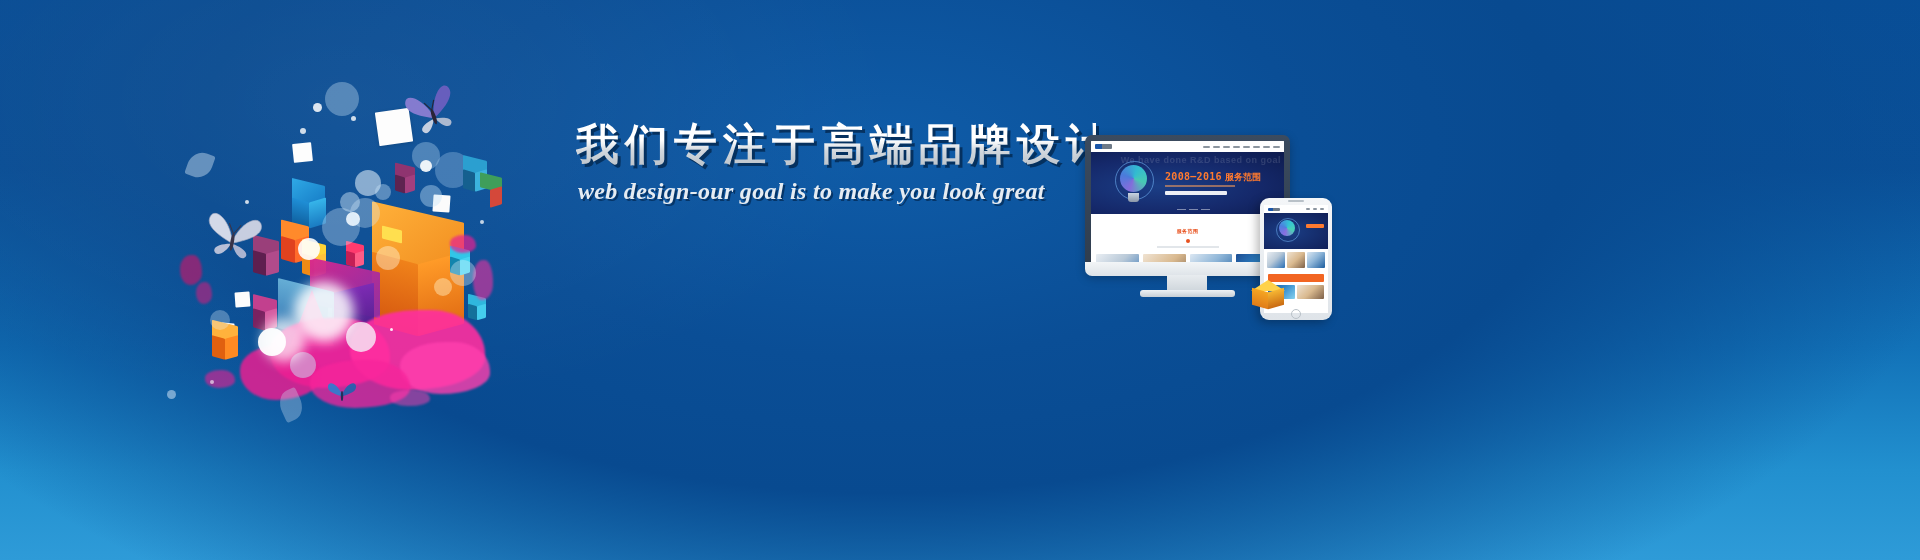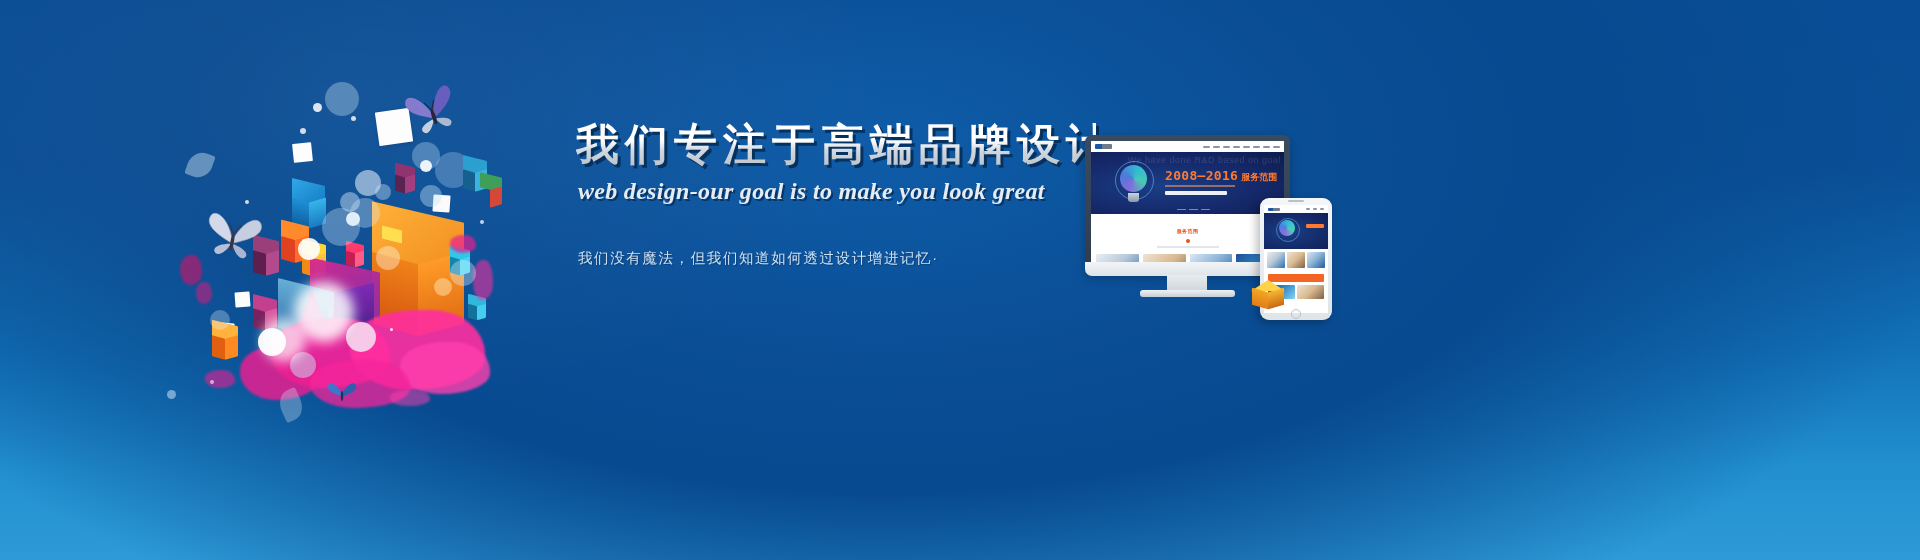--- a/index.html
+++ b/index.html
@@ -78,27 +78,27 @@
   .hero{position:relative;height:62px;
     background:radial-gradient(ellipse at 35% 55%, #1b3e86 0%, #15296b 55%, #0d1b4d 100%);overflow:hidden;}
   .bulb{position:absolute;left:22px;top:9px;width:42px;height:44px;}
   .bulb .globe{position:absolute;left:7px;top:4px;width:27px;height:27px;border-radius:50%;
     background:conic-gradient(from 20deg,#33c2d6,#4ad1b6,#8a6fe0,#4d7fe0,#33c2d6);opacity:.95;}
   .bulb .ring{position:absolute;left:2px;top:0px;width:37px;height:37px;border:1px solid rgba(120,190,255,.55);
     border-radius:50%;}
   .bulb .base{position:absolute;left:15px;top:32px;width:11px;height:9px;
     background:linear-gradient(to bottom,#c9d4e2,#8b97a8);border-radius:0 0 3px 3px;}
   .herotxt{position:absolute;left:74px;top:14px;}
-  .hl-year{font-size:13px;font-weight:700;color:#ff7a2f;letter-spacing:.3px;font-family:"DejaVu Sans Mono",monospace;}
+  .hl-year{font-size:10px;font-weight:700;color:#ff7a2f;letter-spacing:.3px;font-family:"DejaVu Sans Mono",monospace;}
   .hl-cn{font-size:9px;font-weight:700;color:#ff7a2f;margin-left:3px;}
   .hl-sub{display:block;margin-top:1px;width:70px;height:1.5px;background:rgba(255,160,90,.55);}
   .hl-line{display:block;margin-top:4px;width:62px;height:4px;background:rgba(255,255,255,.92);border-radius:1px;}
   .hl-dots{position:absolute;left:86px;bottom:4px;display:flex;gap:3px;}
   .hl-dots i{width:9px;height:1.5px;background:rgba(255,255,255,.45);display:block;}
-  .watermark{position:absolute;right:3px;top:3px;font-size:9px;font-weight:400;
+  .watermark{position:absolute;right:3px;top:3px;font-size:9px;font-weight:700;
     color:rgba(255,255,255,.13);letter-spacing:.5px;white-space:nowrap;}
   .secttl{text-align:center;padding:5px 0 2px;}
   .secttl b{font-size:5px;color:#e8511e;letter-spacing:.4px;}
   .secdot{width:4px;height:4px;border-radius:50%;background:#e8511e;margin:2px auto 0;}
   .secbar{width:62px;height:1.5px;background:#e2e6ea;margin:3px auto 0;}
   .cards{display:flex;gap:4px;padding:4px 5px 0;}
   .card{flex:1;height:30px;border-radius:1px;}
   .c1{background:linear-gradient(135deg,#e9eef3 0%,#b9c9d8 45%,#2a6fb5 100%);}
   .c2{background:linear-gradient(135deg,#f0e3d2 0%,#d9b98f 50%,#7d6048 100%);}
   .c3{background:linear-gradient(135deg,#dbe7f2 0%,#8fb6d8 45%,#1b5c9e 100%);}
@@ -277,21 +277,20 @@
     <span class="circ" style="left:95px;top:140px;width:4px;height:4px;background:rgba(255,255,255,.8);"></span>
     <span class="circ" style="left:330px;top:160px;width:4px;height:4px;background:rgba(255,255,255,.75);"></span>
     <span class="circ" style="left:240px;top:268px;width:3px;height:3px;background:rgba(255,255,255,.9);"></span>
     <span class="circ" style="left:60px;top:320px;width:4px;height:4px;background:rgba(255,255,255,.6);"></span>
   </div>
 
   <div class="textblock">
     <h1 class="headline">我们专注于高端品牌设计</h1>
     <div class="subhead">web design-our goal is to make you look great</div>
     <div class="body">
-      <p>我们没有魔法，但我们知道如何透过设计增进记忆·</p>
     </div>
   </div>
 
   <div class="devices">
 
     <div class="monitor">
       <div class="screen">
         <div class="nav">
           <span class="logo"></span>
           <span class="navlinks">

